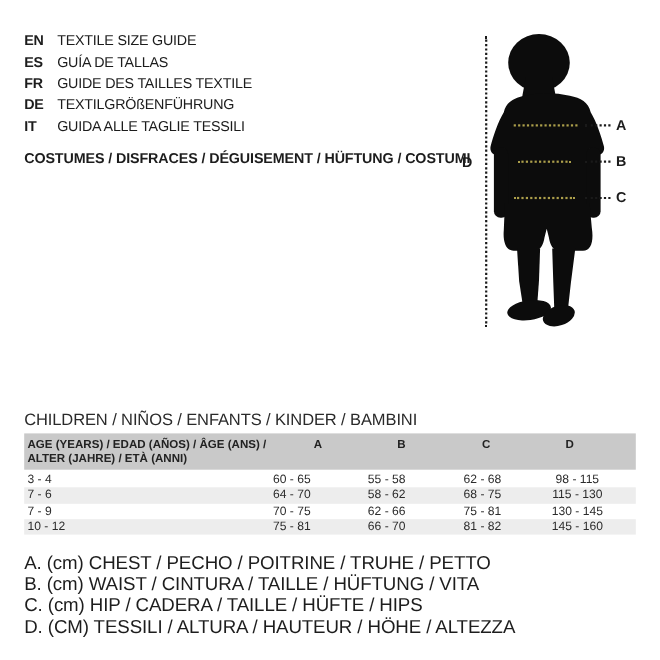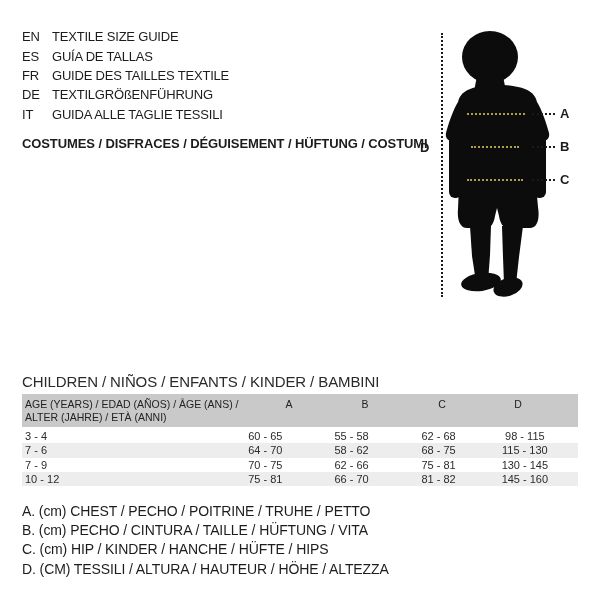--- a/index.html
+++ b/index.html
@@ -2,52 +2,52 @@
 <html style="--silhouette: #0c0c0c; --line-dot: #1a1a1a; --body-dot: #ac9f4b;"><head>
 <meta charset="utf-8">
 <style>
   html,body{margin:0;padding:0;background:#fff;}
   #page{position:relative;width:600px;height:600px;background:#ffffff;overflow:hidden;
         font-family:"Liberation Sans",sans-serif;color:#1c1c1c;}
 
   
   .lang-list{position:absolute;left:22px;top:27px;}
   .lang-row{display:flex;height:19.4px;align-items:center;font-size:13px;letter-spacing:-0.2px;}
-  .lang-code{display:inline-block;width:30px;font-weight:400;}
+  .lang-code{display:inline-block;width:30px;font-weight:700;}
   .lang-label{font-weight:500;}
 
   
   .category-title{position:absolute;left:22px;top:136px;font-size:13px;font-weight:700;letter-spacing:-0.1px;}
 
   
   .silhouette{position:absolute;left:445px;top:30px;color:var(--silhouette,#0c0c0c);z-index:1;}
   .vline{position:absolute;width:0;border-left:2px dotted var(--line-dot,#1a1a1a);z-index:2;}
   .dash-line{position:absolute;height:0;border-top:2px dotted var(--line-dot,#1a1a1a);z-index:2;}
   .dash-line.on-body{border-top-color:var(--body-dot,#ac9f4b);z-index:3;}
   .measure-label{position:absolute;font-size:13px;font-weight:700;z-index:2;}
 
   
   .section-title{position:absolute;left:22px;top:373px;font-size:15px;color:#2a2a2a;letter-spacing:-0.1px;}
   .size-table{position:absolute;left:22px;top:394px;width:556px;font-size:11px;}
   .thead{display:flex;background:#c9c9c9;}
-  .thead .cell{padding-top:4px;padding-bottom:4px;font-size:10.5px;line-height:12.5px;color:#222;}
+  .thead .cell{padding-top:4px;padding-bottom:4px;font-size:10.5px;line-height:12.5px;color:#222;font-weight:bold;}
   .tbody{margin-top:2px;}
   .trow{display:flex;height:14.3px;line-height:14.3px;color:#2b2b2b;gap:24px;}
   .trow:nth-child(2n){background:#ededed;}
   .cell{box-sizing:border-box;}
   .cell.age{width:230px;text-align:left;padding-left:3px;}
   .cell.ca{width:74px;text-align:center;}
   .cell.cb{width:78px;text-align:center;}
   .cell.cc{width:76px;text-align:center;}
   .cell.cd{width:98px;text-align:center;padding-right:22px;}
   .hdr-line{display:block;}
 
   
   .legend{position:absolute;left:22px;top:502px;}
-  .legend-item{display:block;height:19.2px;line-height:19.2px;font-size:14px;color:#1d1d1d;letter-spacing:-0.1px;}
+  .legend-item{display:block;height:19.2px;line-height:19.2px;font-size:17px;color:#1d1d1d;letter-spacing:-0.1px;}
 </style>
 </head>
 <body>
 
 <div id="page">
 
   <div class="lang-list">
     <div class="lang-row">
       <span class="lang-code">EN</span>
       <span class="lang-label">TEXTILE SIZE GUIDE</span>
@@ -142,18 +142,18 @@
         <div class="cell ca">75 - 81</div>
         <div class="cell cb">66 - 70</div>
         <div class="cell cc">81 - 82</div>
         <div class="cell cd">145 - 160</div>
       </div>
     </div>
   </div>
 
   <div class="legend">
     <span class="legend-item">A. (cm) CHEST / PECHO / POITRINE / TRUHE / PETTO</span>
-    <span class="legend-item">B. (cm) PECHO / CINTURA / TAILLE / HÜFTUNG / VITA</span>
-    <span class="legend-item">C. (cm) HIP / KINDER / HANCHE / HÜFTE / HIPS</span>
+    <span class="legend-item">B. (cm) WAIST / CINTURA / TAILLE / HÜFTUNG / VITA</span>
+    <span class="legend-item">C. (cm) HIP / CADERA / TAILLE / HÜFTE / HIPS</span>
     <span class="legend-item">D. (CM) TESSILI / ALTURA / HAUTEUR / HÖHE / ALTEZZA</span>
   </div>
 
 </div>
 
 </body></html>

